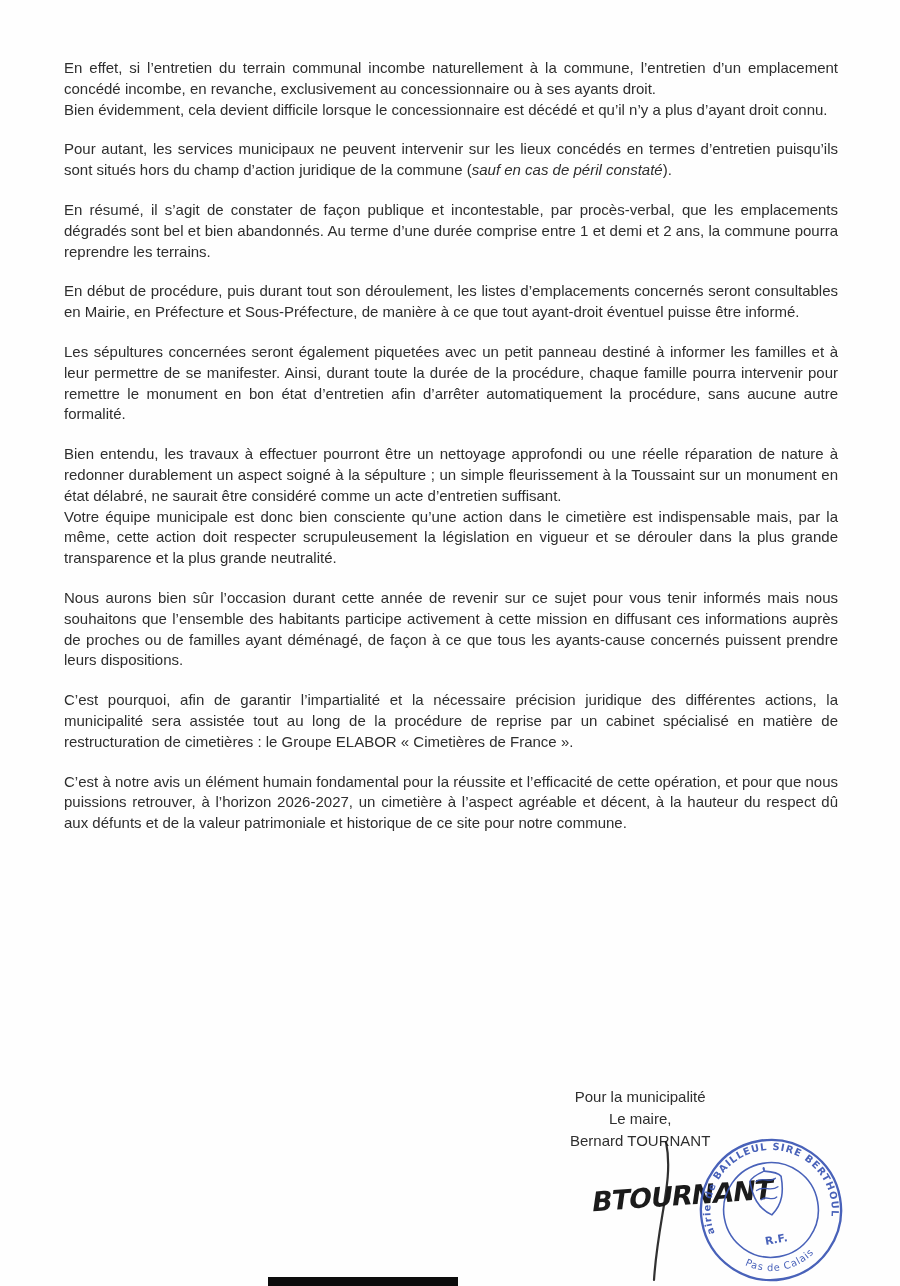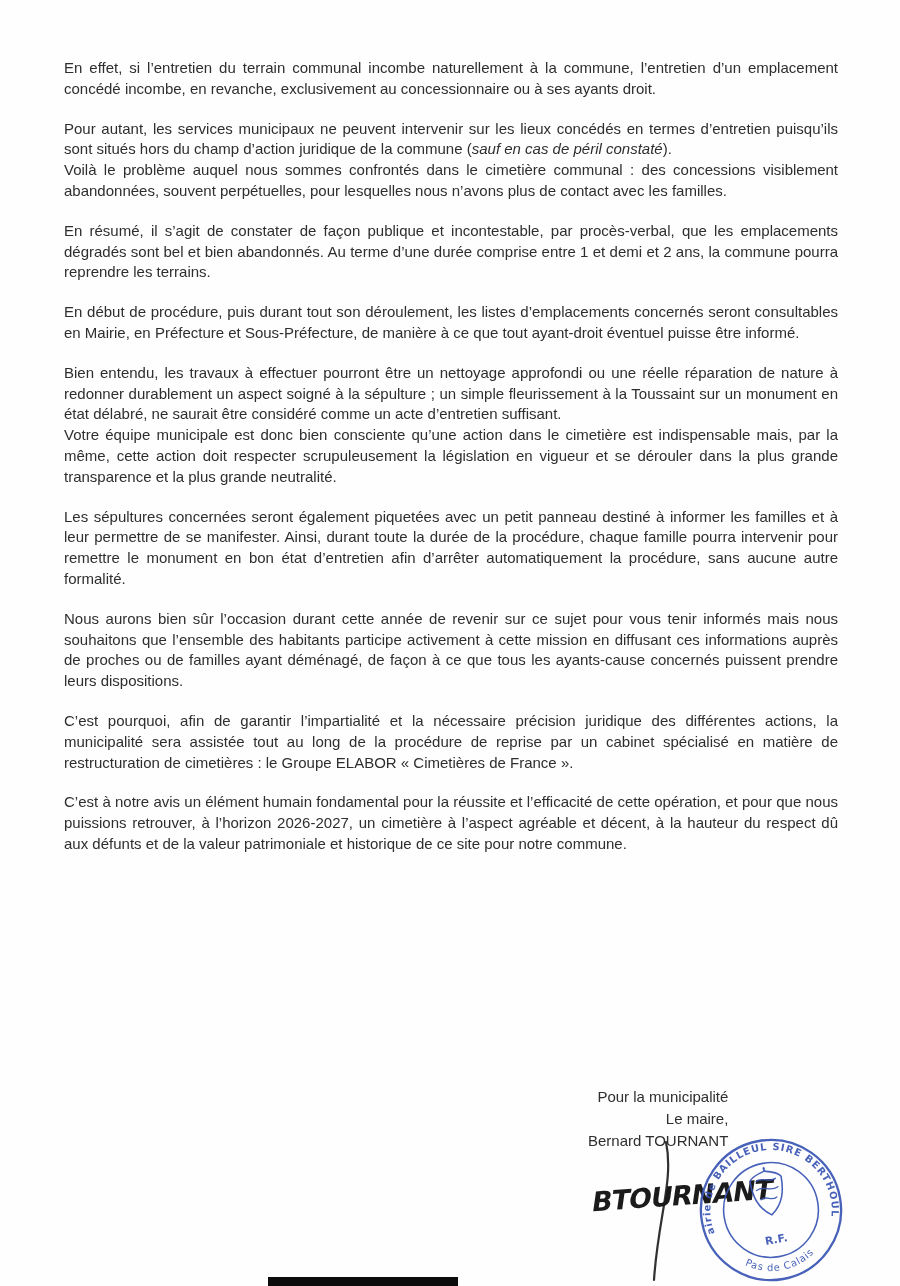--- a/index.html
+++ b/index.html
@@ -23,22 +23,21 @@
     text-align: justify;
   }
   .pgroup { margin-bottom: 19px; }
   .pblock em { }
   .sig-block {
     position: absolute;
     left: 570px;
     top: 1086px;
     font-size: 15px;
     line-height: 22px;
-    text-align: right;
-    margin-left: 18px;
+    text-align: center;
   }
   .scrawl {
     position: absolute;
     left: 592px;
     top: 1180px;
     font-size: 27px;
     font-weight: 600;
     color: #1b1b1b;
     transform: rotate(-4deg) skewX(-12deg);
     letter-spacing: -1px;
@@ -72,44 +71,44 @@
 </style>
 </head>
 <body>
 
 <div class="page">
 
   <div class="body-text">
 
     <div class="pgroup">
       <div class="pblock">En effet, si l’entretien du terrain communal incombe naturellement à la commune, l’entretien d’un emplacement concédé incombe, en revanche, exclusivement au concessionnaire ou à ses ayants droit.</div>
+      <div class="pblock">Bien évidemment, cela devient difficile lorsque le concessionnaire est décédé et qu’il n’y a plus d’ayant droit connu.</div>
     </div>
 
 
     <div class="pgroup">
       <div class="pblock"><span>Pour autant, les services municipaux ne peuvent intervenir sur les lieux concédés en termes d’entretien puisqu’ils sont situés hors du champ d’action juridique de la commune (</span><em>sauf en cas de péril constaté</em><span>).</span></div>
-      <div class="pblock">Voilà le problème auquel nous sommes confrontés dans le cimetière communal : des concessions visiblement abandonnées, souvent perpétuelles, pour lesquelles nous n’avons plus de contact avec les familles.</div>
     </div>
 
 
     <div class="pgroup">
       <div class="pblock">En résumé, il s’agit de constater de façon publique et incontestable, par procès-verbal, que les emplacements dégradés sont bel et bien abandonnés. Au terme d’une durée comprise entre 1 et demi et 2 ans, la commune pourra reprendre les terrains.</div>
     </div>
 
     <div class="pgroup">
       <div class="pblock">En début de procédure, puis durant tout son déroulement, les listes d’emplacements concernés seront consultables en Mairie, en Préfecture et Sous-Préfecture, de manière à ce que tout ayant-droit éventuel puisse être informé.</div>
     </div>
 
     <div class="pgroup">
-      <div class="pblock">Bien entendu, les travaux à effectuer pourront être un nettoyage approfondi ou une réelle réparation de nature à redonner durablement un aspect soigné à la sépulture ; un simple fleurissement à la Toussaint sur un monument en état délabré, ne saurait être considéré comme un acte d’entretien suffisant.</div>
-      <div class="pblock">Votre équipe municipale est donc bien consciente qu’une action dans le cimetière est indispensable mais, par la même, cette action doit respecter scrupuleusement la législation en vigueur et se dérouler dans la plus grande transparence et la plus grande neutralité.</div>
+      <div class="pblock">Les sépultures concernées seront également piquetées avec un petit panneau destiné à informer les familles et à leur permettre de se manifester. Ainsi, durant toute la durée de la procédure, chaque famille pourra intervenir pour remettre le monument en bon état d’entretien afin d’arrêter automatiquement la procédure, sans aucune autre formalité.</div>
     </div>
 
     <div class="pgroup">
-      <div class="pblock">Les sépultures concernées seront également piquetées avec un petit panneau destiné à informer les familles et à leur permettre de se manifester. Ainsi, durant toute la durée de la procédure, chaque famille pourra intervenir pour remettre le monument en bon état d’entretien afin d’arrêter automatiquement la procédure, sans aucune autre formalité.</div>
+      <div class="pblock">Bien entendu, les travaux à effectuer pourront être un nettoyage approfondi ou une réelle réparation de nature à redonner durablement un aspect soigné à la sépulture ; un simple fleurissement à la Toussaint sur un monument en état délabré, ne saurait être considéré comme un acte d’entretien suffisant.</div>
+      <div class="pblock">Votre équipe municipale est donc bien consciente qu’une action dans le cimetière est indispensable mais, par la même, cette action doit respecter scrupuleusement la législation en vigueur et se dérouler dans la plus grande transparence et la plus grande neutralité.</div>
     </div>
 
     <div class="pgroup">
       <div class="pblock">Nous aurons bien sûr l’occasion durant cette année de revenir sur ce sujet pour vous tenir informés mais nous souhaitons que l’ensemble des habitants participe activement à cette mission en diffusant ces informations auprès de proches ou de familles ayant déménagé, de façon à ce que tous les ayants-cause concernés puissent prendre leurs dispositions.</div>
     </div>
 
     <div class="pgroup">
       <div class="pblock">C’est pourquoi, afin de garantir l’impartialité et la nécessaire précision juridique des différentes actions, la municipalité sera assistée tout au long de la procédure de reprise par un cabinet spécialisé en matière de restructuration de cimetières : le Groupe ELABOR « Cimetières de France ».</div>
     </div>
 

